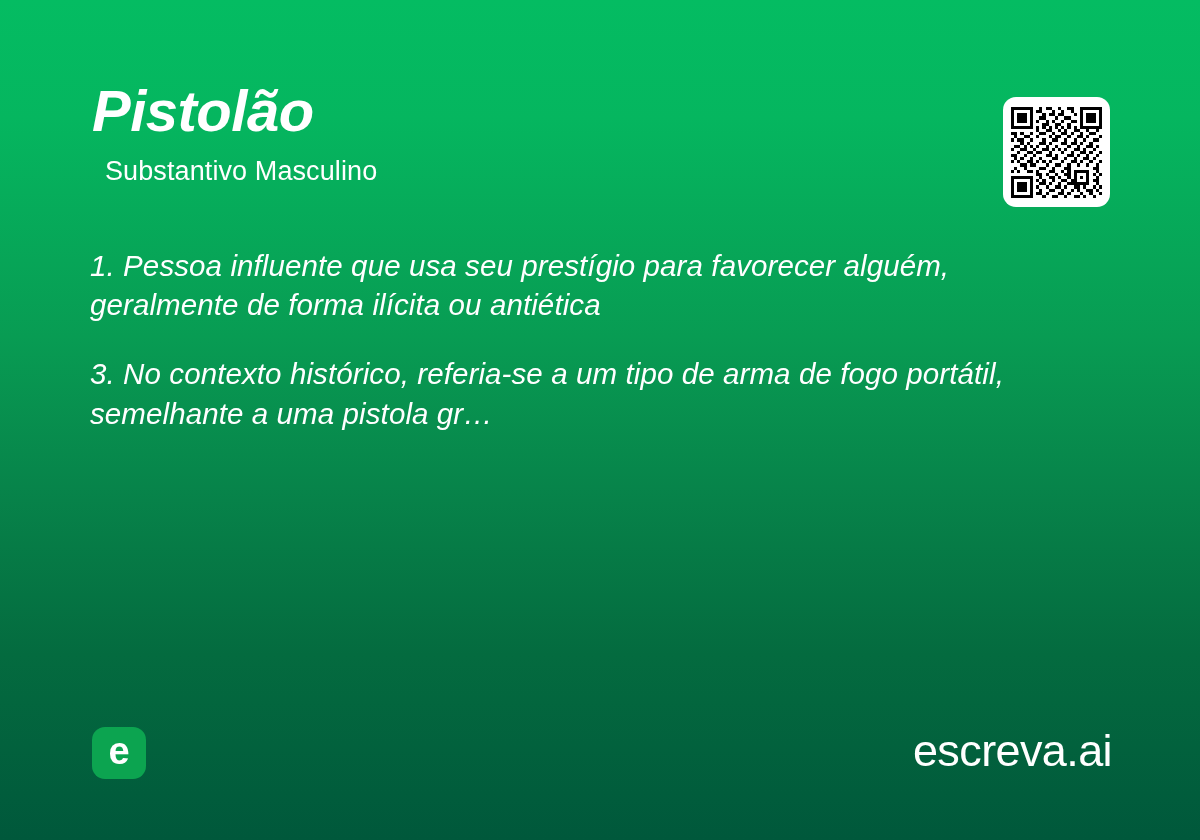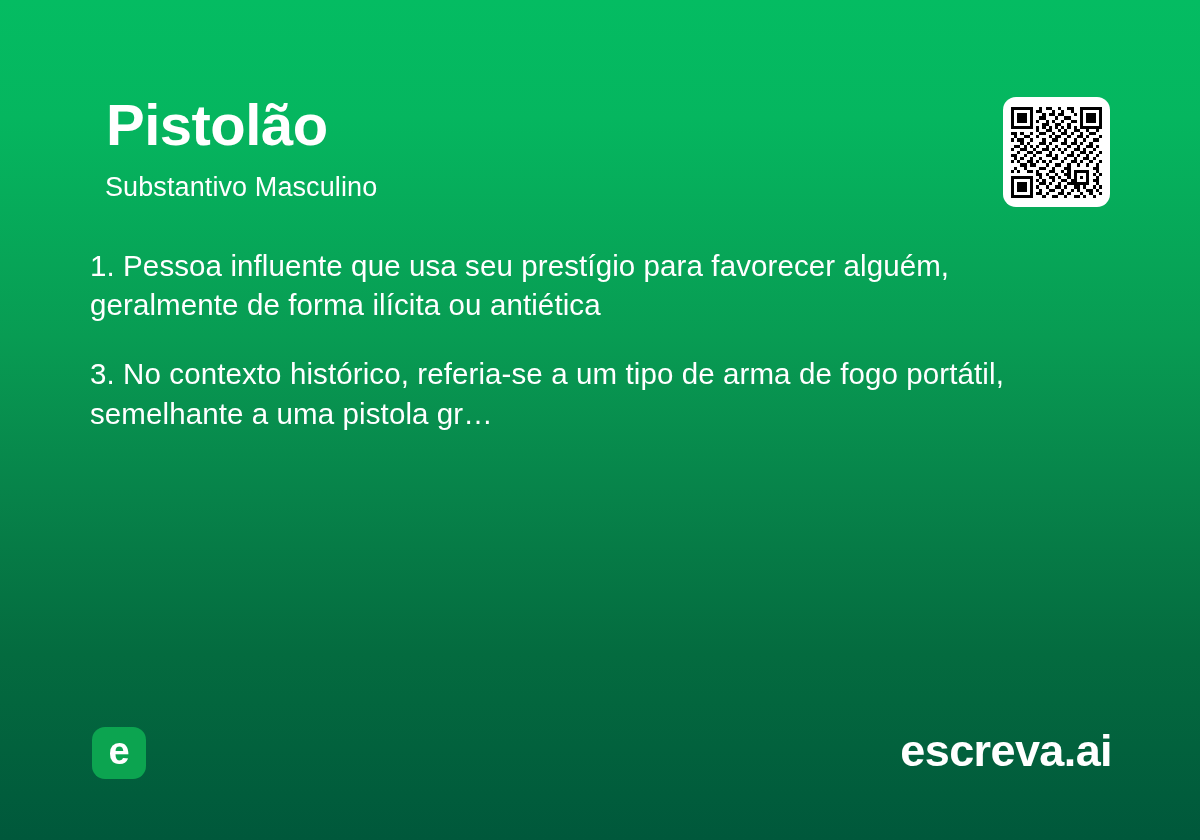--- a/index.html
+++ b/index.html
@@ -34,22 +34,23 @@
     left: 90px;
     top: 78px;
     right: 90px;
   }
   .word-title {
     font-size: 58px;
     font-weight: 700;
     line-height: 1.06;
     color: #ffffff;
     letter-spacing: -0.5px;
-    margin: 16px;
+    margin: 2px;
     white-space: nowrap;
+    font-style: italic;
   }
   .word-class {
     font-size: 27px;
     font-weight: 400;
     line-height: 1.2;
     color: #ffffff;
     margin: 14px 0 0 15px;
     letter-spacing: 0.1px;
     white-space: nowrap;
   }
@@ -82,20 +83,21 @@
     top: 246px;
     width: 1010px;
   }
   .definition {
     font-size: 29.5px;
     font-weight: 400;
     line-height: 1.33;
     color: #ffffff;
     margin: 0 0 30px 0;
     letter-spacing: 0.1px;
+    font-style: italic;
   }
   .definition:last-child { margin-bottom: 0; }
   .def-2 { width: 880px; }
   .def-3 { width: 1000px; }
 
   
   .footer {
     position: absolute;
     left: 90px;
     right: 88px;
@@ -120,21 +122,21 @@
     font-weight: 700;
     line-height: 1;
     position: relative;
     top: -2px;
   }
   .brand {
     position: absolute;
     right: 0;
     top: -3px;
     font-size: 45px;
-    font-weight: 700;
+    font-weight: 400;
     color: #ffffff;
     letter-spacing: -0.6px;
     line-height: 1.2;
     white-space: nowrap;
   }
 </style>
 </head>
 <body>
 
 <div class="card">

